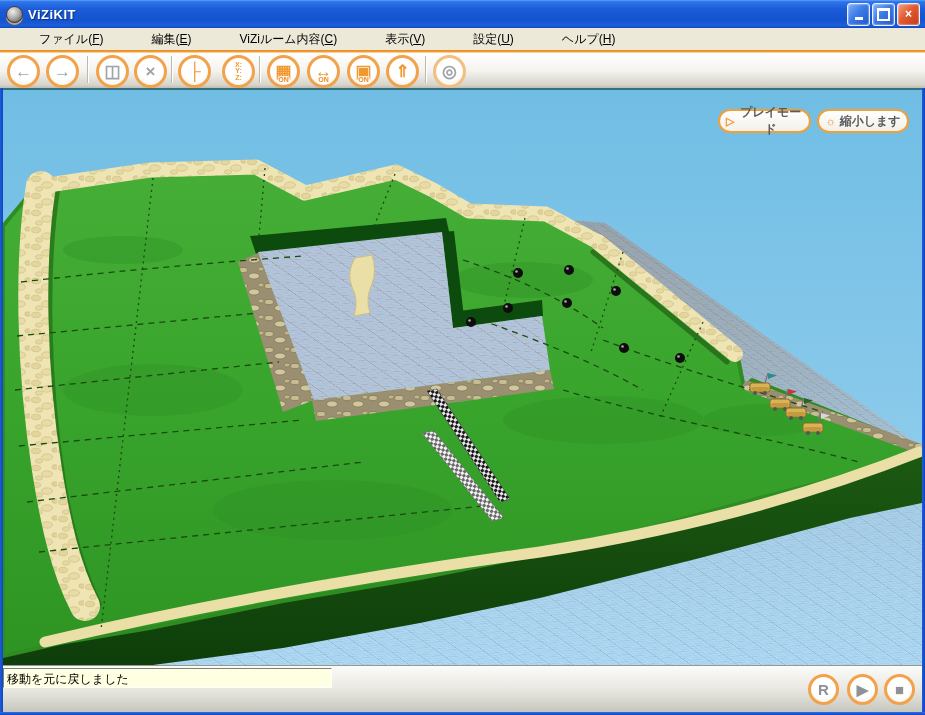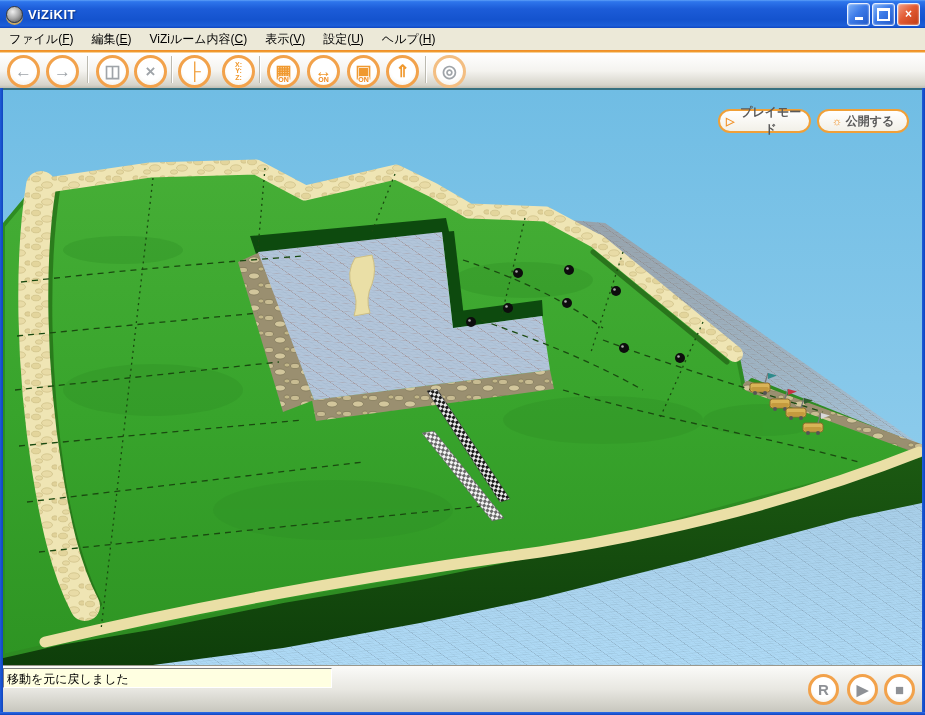--- a/index.html
+++ b/index.html
@@ -21,21 +21,21 @@
   #win-controls{margin-left:auto;display:flex;gap:2px;padding-right:5px;}
   .wbtn{width:21px;height:21px;border-radius:3px;border:1px solid #E8F0FF;color:#fff;
     display:flex;align-items:center;justify-content:center;font-size:11px;font-weight:bold;
     background:linear-gradient(135deg,#7FB2F8 0%,#3D7BE8 45%,#2057C8 100%);box-shadow:inset 0 0 2px #fff;}
   .wbtn.close{background:linear-gradient(135deg,#F2A086 0%,#E25B33 45%,#C03A14 100%);font-size:12px;}
   .wbtn .dash{display:block;width:8px;height:3px;background:#fff;margin-top:9px;}
   .wbtn .maxbox{display:block;width:9px;height:8px;border:2px solid #fff;border-top-width:3px;}
   
   #menubar{position:absolute;left:0;top:28px;width:925px;height:22px;background:#ECE9D8;
     border-bottom:1px solid #D8D4C0;display:flex;align-items:center;font-size:12px;color:#000;z-index:55;}
-  .menu-item{padding:2px 9px;cursor:default;}
+  .menu-item{padding:2px 9px;cursor:default;margin-left:30px;}
   .menu-item u{text-underline-offset:1px;}
   
   #toolbar{position:absolute;left:0;top:50px;width:925px;height:38px;z-index:55;
     background:linear-gradient(180deg,#F08A28 0,#F0A030 2px,#FFFFFF 3px,#F4F3EF 55%,#D6D4CA 92%,#BFBDB2 100%);}
   .tbtn{position:absolute;top:5px;width:33px;height:33px;border-radius:50%;box-sizing:border-box;
     border:3px solid #F2A24B;background:radial-gradient(circle at 50% 35%,#FFFFFF 55%,#EFEDE4);
     display:flex;align-items:center;justify-content:center;color:#9FA4A9;font-weight:bold;font-size:17px;padding:0;}
   .tbtn.orange{color:#F0992F;}
   .tbtn.ring-light{border-color:#F3BE82;}
   .tbtn .xyz{font-size:7px;line-height:6.5px;white-space:pre;font-weight:bold;letter-spacing:0;}
@@ -134,21 +134,21 @@
     <button class="tbtn ring-light" style="left:433px">
         <span class="glyph">◎</span>
       </button>
 
     <button class="mode-btn" style="left:718px;width:93px">
       <span class="micon">▷</span>
       <span>プレイモード</span>
     </button>
     <button class="mode-btn" style="left:817px;width:92px">
       <span class="micon">☼</span>
-      <span>公開する</span>
+      <span>縮小します</span>
     </button>
   </div>
 
   <div id="viewport">
   <svg width="919" height="575" viewBox="0 0 919 575">
     <defs>
       <linearGradient id="skyg" x1="0" y1="0" x2="0" y2="1">
         <stop offset="0" stop-color="#70BDE4"></stop>
             <stop offset="1" stop-color="#9CD3F0"></stop>
       </linearGradient>

